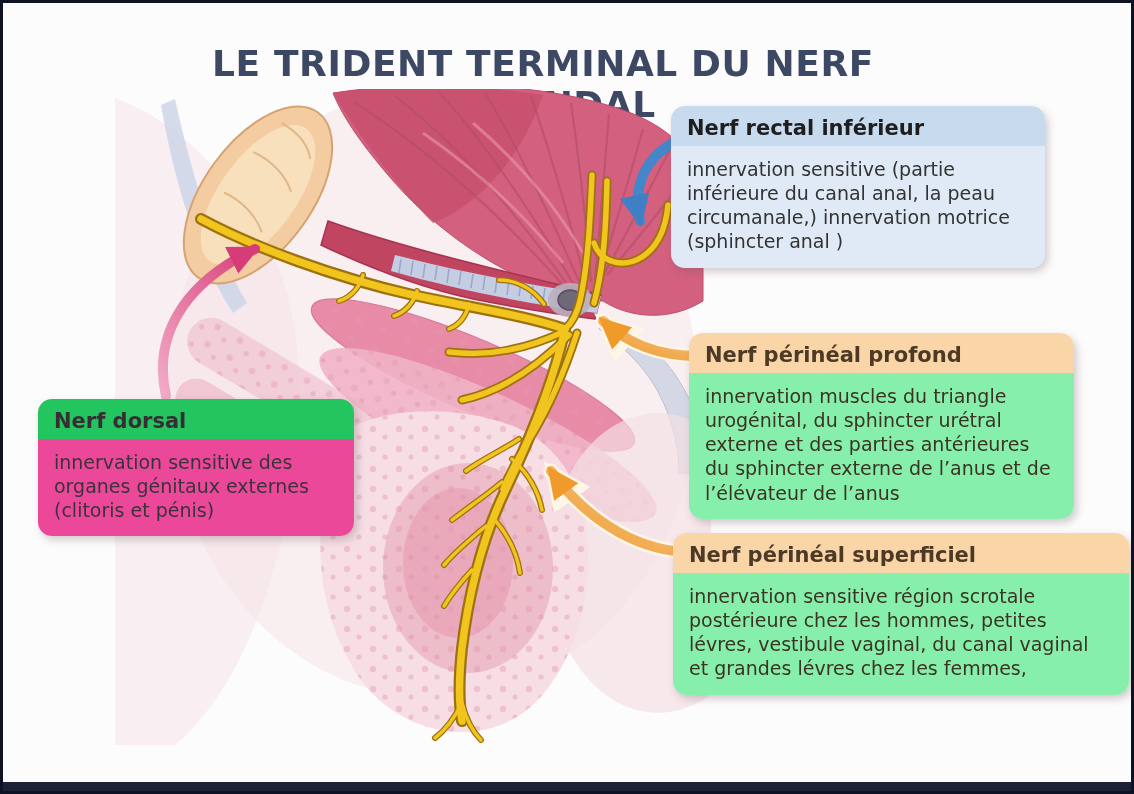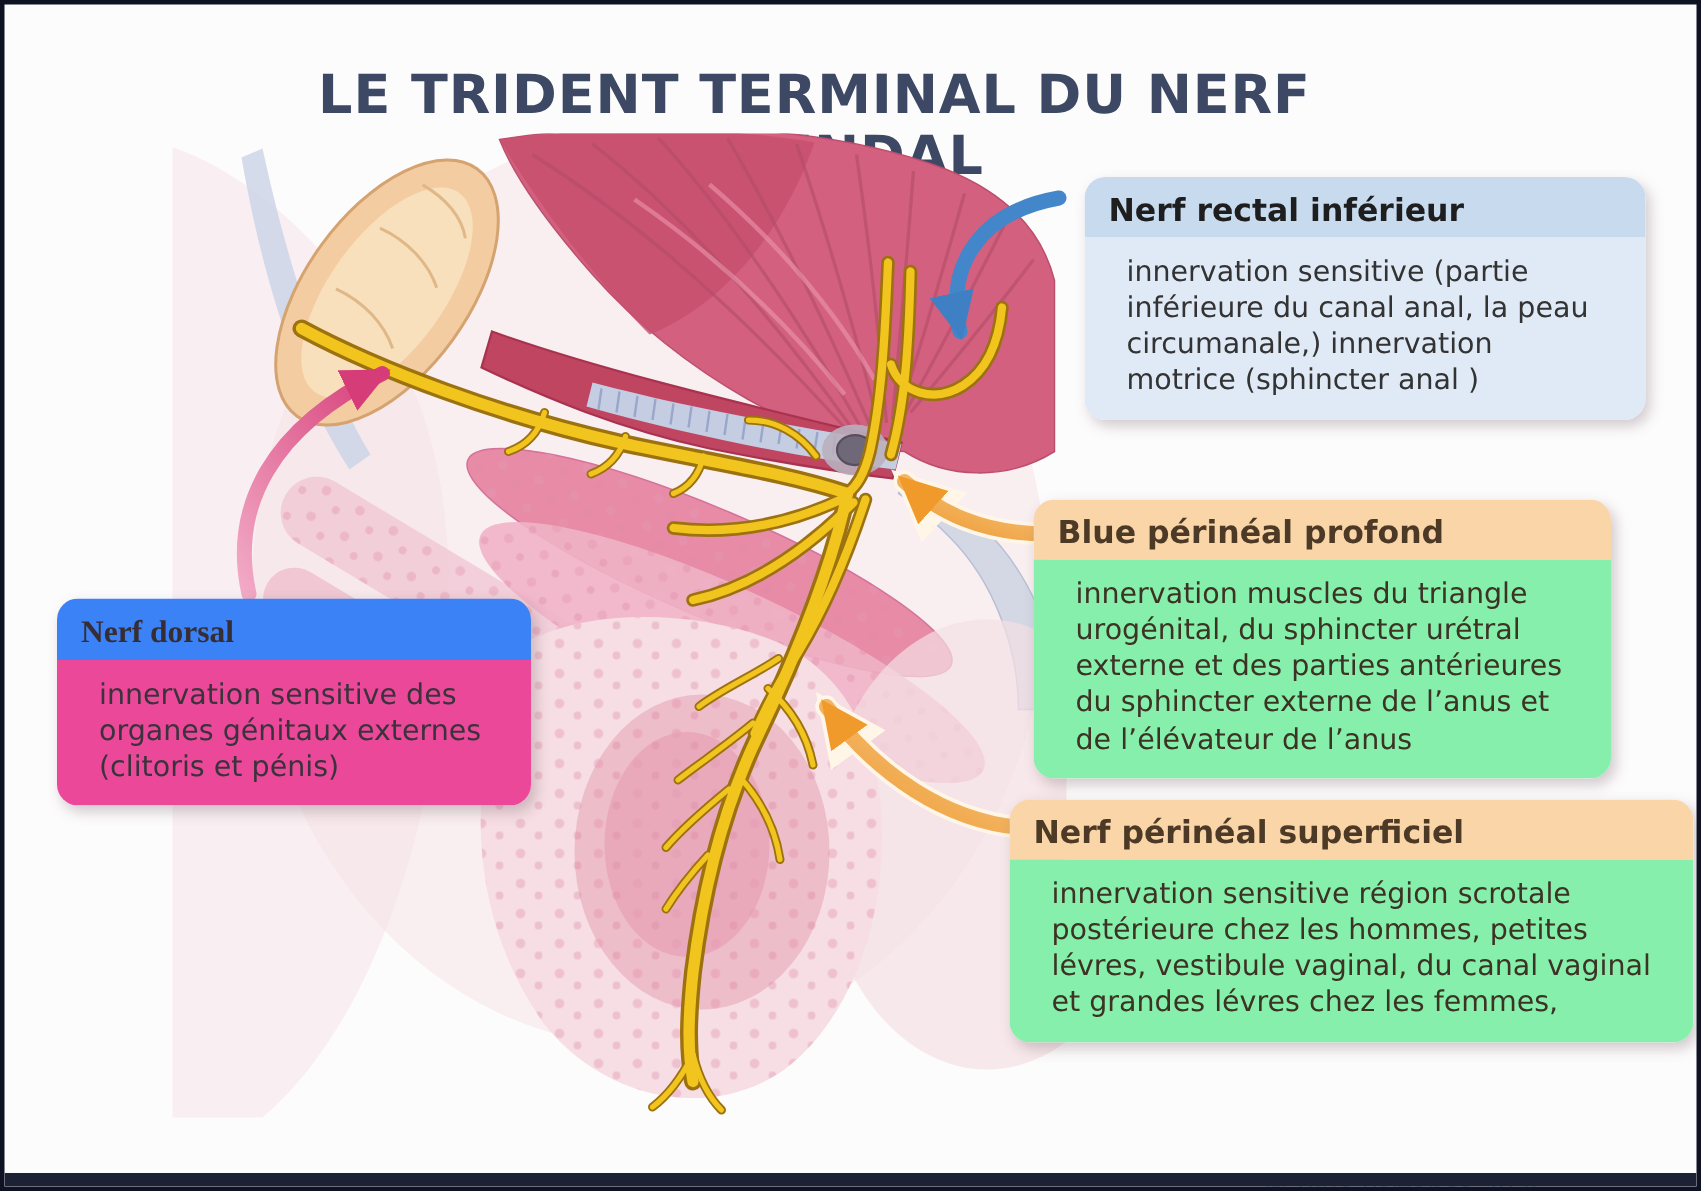--- a/index.html
+++ b/index.html
@@ -13,30 +13,30 @@
     text-align:center;font-size:36px;font-weight:bold;letter-spacing:.6px;
     color:#3d4964;font-family:"DejaVu Sans","Liberation Sans",sans-serif;
   }
   .illu{position:absolute;left:108px;top:86px;z-index:1;}
   .arrows{position:absolute;left:0;top:0;z-index:2;}
   .callout{
     position:absolute;z-index:3;border-radius:14px;overflow:hidden;
     box-shadow:3px 4px 9px rgba(110,85,95,.30);
   }
   .callout .hd{font-weight:bold;font-size:21px;padding:10px 16px 6px;}
-  .callout .bd{font-size:19px;line-height:1.27;padding:11px 28px 14px;color:#333;}
-  .co-rectal{left:720px;top:103px;width:374px;margin-top:12px;}
+  .callout .bd{font-size:19px;line-height:1.27;padding:11px 16px 14px;color:#333;}
+  .co-rectal{left:668px;top:103px;width:374px;}
   .co-rectal .hd{background:#c7daee;color:#1e1e1e;}
   .co-rectal .bd{background:#dfeaf6;}
   .co-profond{left:686px;top:330px;width:385px;}
   .co-superficiel{left:670px;top:530px;width:456px;}
   .co-profond .hd,.co-superficiel .hd{background:#f9d5a8;color:#4d3a26;}
   .co-profond .bd,.co-superficiel .bd{background:#86efac;color:#3c3324;}
   .co-dorsal{left:35px;top:396px;width:316px;}
-  .co-dorsal .hd{background:#3b82f6;color:#372e35;font-family:Liberation Serif, serif;}
+  .co-dorsal .hd{background:#22c55e;color:#372e35;}
   .co-dorsal .bd{background:#ec4899;color:#3a333c;}
   .copyright{
     position:absolute;left:810px;top:746px;width:218px;z-index:3;
     text-align:right;font-size:17px;color:#59627a;margin-top:36px;
   }
   .bottom-bar{
     position:absolute;left:0;right:0;bottom:0;height:9px;
     background:#1c2136;z-index:4;
   }
 </style>
@@ -218,21 +218,21 @@
       <path d="M682,549 C628,546 580,512 548,468" stroke="url(#gradOrangeA)" stroke-width="10" marker-end="url(#mOrange)"></path>
     </g>
   </svg>
 
   <div class="callout co-rectal">
     <div class="hd">Nerf rectal inférieur</div>
     <div class="bd">innervation sensitive (partie inférieure du canal anal, la peau circumanale,) innervation motrice (sphincter anal )</div>
   </div>
 
   <div class="callout co-profond">
-    <div class="hd">Blue périnéal profond</div>
+    <div class="hd">Nerf périnéal profond</div>
     <div class="bd">innervation muscles du triangle urogénital, du sphincter urétral externe et des parties antérieures du sphincter externe de l’anus et de l’élévateur de l’anus</div>
   </div>
 
   <div class="callout co-superficiel">
     <div class="hd">Nerf périnéal superficiel</div>
     <div class="bd">innervation sensitive région scrotale postérieure chez les hommes, petites lévres, vestibule vaginal, du canal vaginal et grandes lévres chez les femmes,</div>
   </div>
 
   <div class="callout co-dorsal">
     <div class="hd">Nerf dorsal</div>

